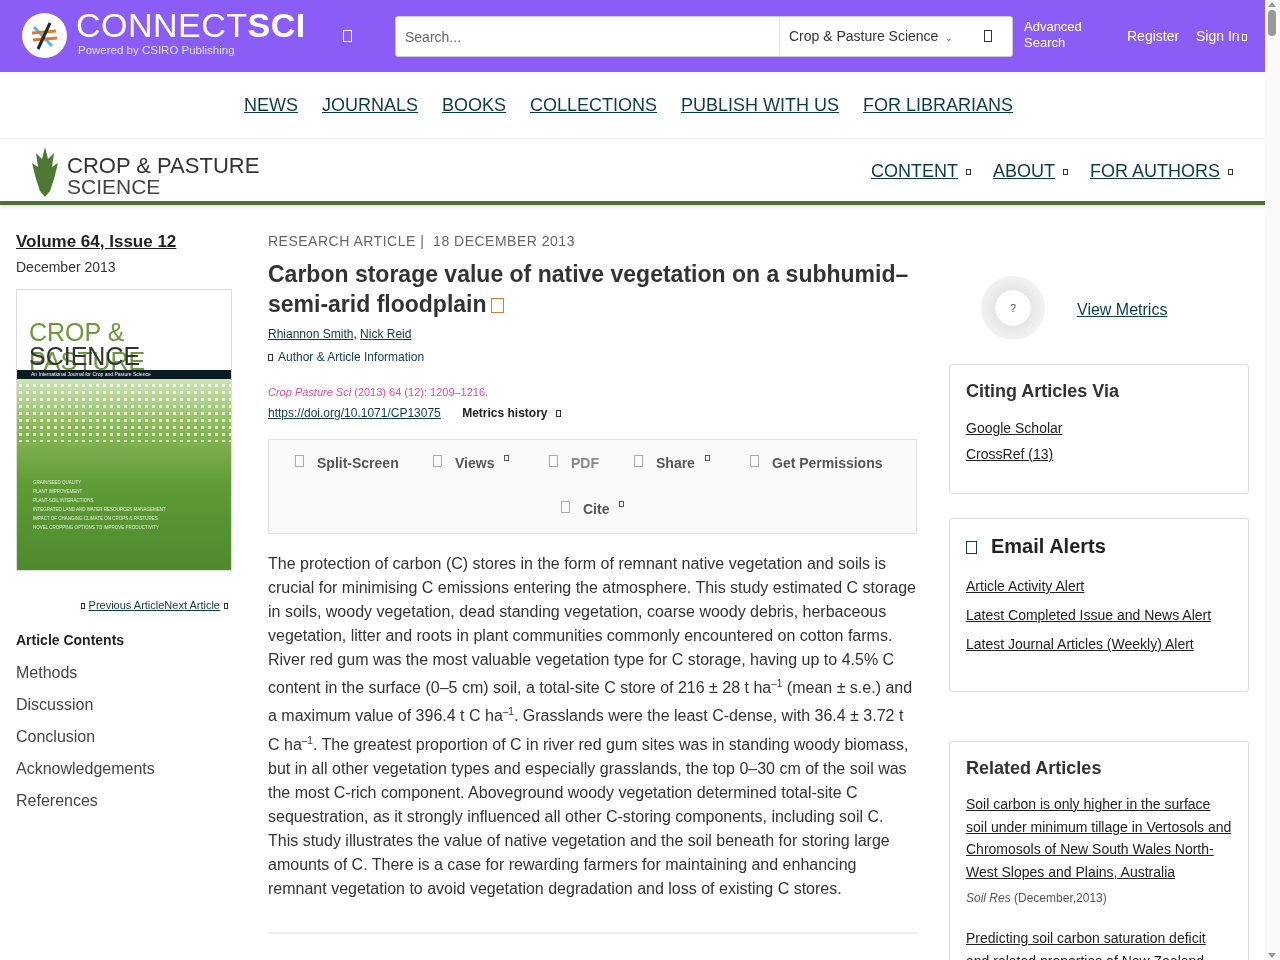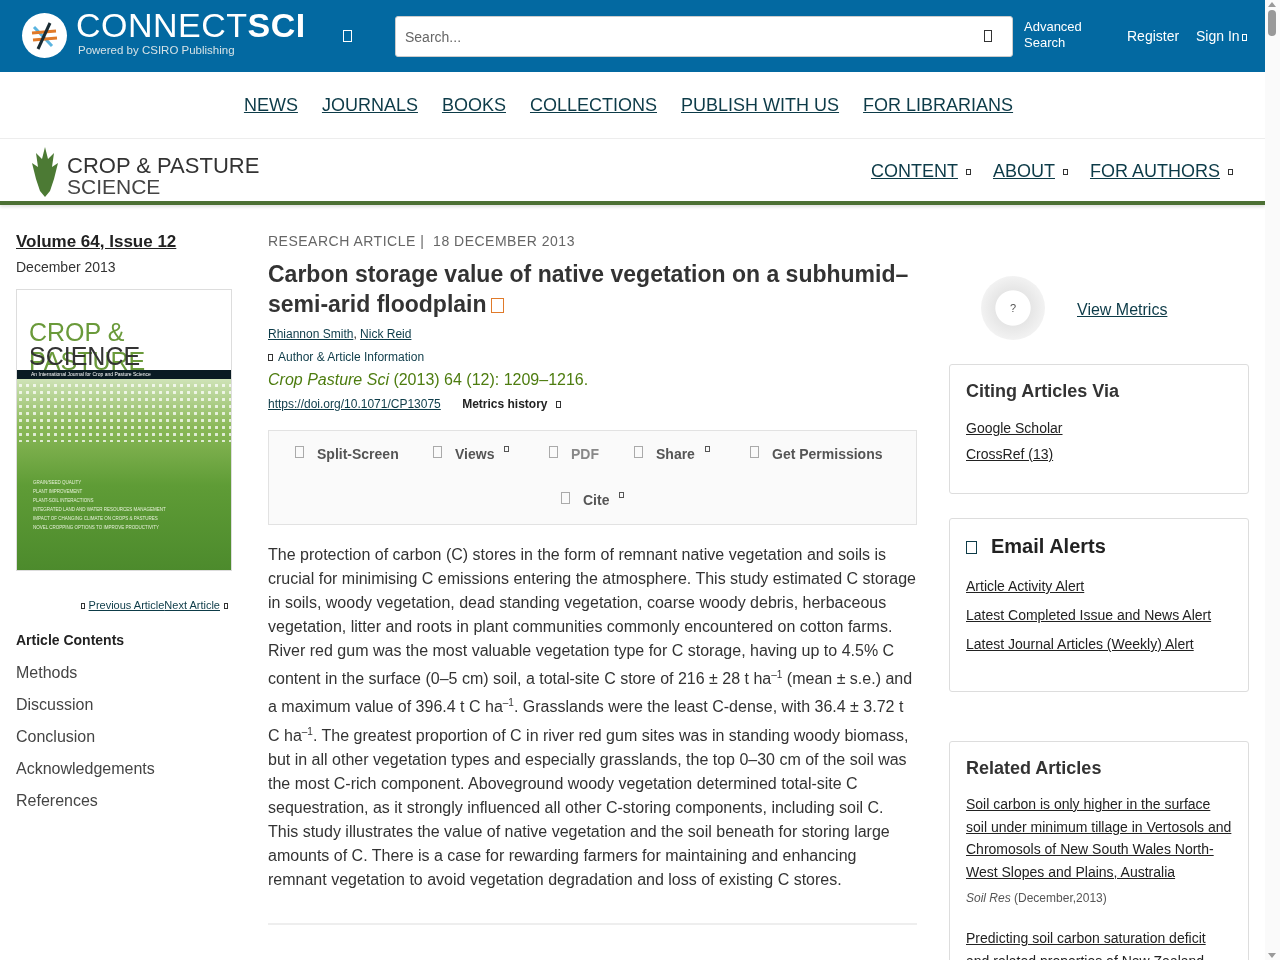--- a/index.html
+++ b/index.html
@@ -1,18 +1,18 @@
 <!DOCTYPE html>
 <html><head>
 <meta charset="utf-8">
 <style>
 *{box-sizing:border-box;margin:0;padding:0}
 body{width:1280px;height:960px;overflow:hidden;font-family:"Liberation Sans",sans-serif;background:#fff;color:#222;position:relative}
 a{color:inherit}
-.topbar{position:absolute;left:0;top:0;width:1265px;height:72px;background:#0369a1}
+.topbar{position:absolute;left:0;top:0;width:1265px;height:72px;background:#8b5cf6}
 .logo-circle{position:absolute;left:22px;top:13px;width:45px;height:45px;border-radius:50%;background:#fff}
 .logo-text{position:absolute;left:76px;top:6px;color:#fff;font-size:34px;letter-spacing:0.5px}
 .logo-text b{font-weight:700}
 .logo-sub{position:absolute;left:78px;top:44px;color:#d6e2e6;font-size:11.5px}
 .menu-toggle{position:absolute;left:343px;top:30px;width:9px;height:12px;border:1px solid #fff}
 .search{position:absolute;left:395px;top:16px;width:618px;height:41px;background:#fff;border-radius:3px;border:1px solid #ccc}
 .search input{position:absolute;left:0;top:0;width:383px;height:39px;border:none;padding-left:9px;font-size:14px;font-family:"Liberation Sans",sans-serif;color:#555;background:transparent}
 .search input::placeholder{color:#666}
 .search .sel{position:absolute;left:383px;top:0;height:39px;width:185px;border-left:1px solid #e4e4e4;padding-left:9px;line-height:39px;font-size:14px;color:#333}
 .search .sel .chev{margin-left:6px;font-size:10px;color:#666}
@@ -47,21 +47,21 @@
 .ac-list{list-style:none;margin-top:16px}
 .ac-list li{font-size:16px;color:#444;height:32px}
 .center{position:absolute;left:268px;top:233px;width:649px}
 .meta{font-size:14px;color:#666;letter-spacing:0.5px}
 .title{font-size:23px;font-weight:700;color:#333;line-height:30px;margin-top:10px}
 .title .oa{display:inline-block;width:13px;height:15px;border:1.5px solid #e07a2a;vertical-align:middle;margin-left:4px}
 .authors{font-size:12px;margin-top:8px}
 .authors a{color:#0d3b48;text-decoration:underline}
 .aai{font-size:12px;color:#0d3b48;margin-top:9px}
 .aai i,.ah i{display:inline-block;width:5px;height:7px;border:1px solid #333;vertical-align:middle;margin-right:5px}
-.cite-line{font-size:16px;color:#4d7c0f;margin-top:7px}
+.cite-line{font-size:11px;color:#ec4899;margin-top:22px}
 .doi-row{font-size:12px;margin-top:8px}
 .doi-row a{color:#0d3b48;text-decoration:underline}
 .ah{font-weight:700;margin-left:18px;color:#222}
 .ah i{margin-left:8px}
 .toolbar{margin-top:19px;border:1px solid #e2e2e2;height:95px;background:#fafafa;position:relative;font-size:14px;font-weight:700;color:#555}
 .tb{position:absolute;display:flex;align-items:flex-start}
 .tb .ico{display:inline-block;width:9px;height:12px;border:1px solid #aaa;margin-right:13px}
 .tb .dd{display:inline-block;width:5px;height:6px;border:1px solid #555;margin-left:10px}
 .abstract{font-size:16px;line-height:24px;color:#333;margin-top:18px}
 .abstract sup{font-size:10px}
@@ -98,20 +98,21 @@
       <line x1="10" y1="20" x2="34" y2="18" stroke="#e07a2a" stroke-width="3"></line>
       <line x1="11" y1="27" x2="35" y2="25" stroke="#e07a2a" stroke-width="3"></line>
       <line x1="28" y1="10" x2="16" y2="36" stroke="#1a2b33" stroke-width="3"></line>
     </svg>
   </div>
   <div class="logo-text"><span>CONNECT</span><b>SCI</b></div>
   <div class="logo-sub">Powered by CSIRO Publishing</div>
   <div class="menu-toggle"></div>
   <div class="search">
     <input type="text" placeholder="Search..." style="">
+    <div class="sel"><span>Crop &amp; Pasture Science</span><span class="chev">⌄</span></div>
     <div class="sbtn"></div>
   </div>
   <a class="adv" style="width:70px;display:block">Advanced Search</a>
   <a class="register">Register</a>
   <a class="signin"><span>Sign In</span><i></i></a>
 </div>
 
 <nav class="mainnav">
   <a>NEWS</a>
   <a>JOURNALS</a>

